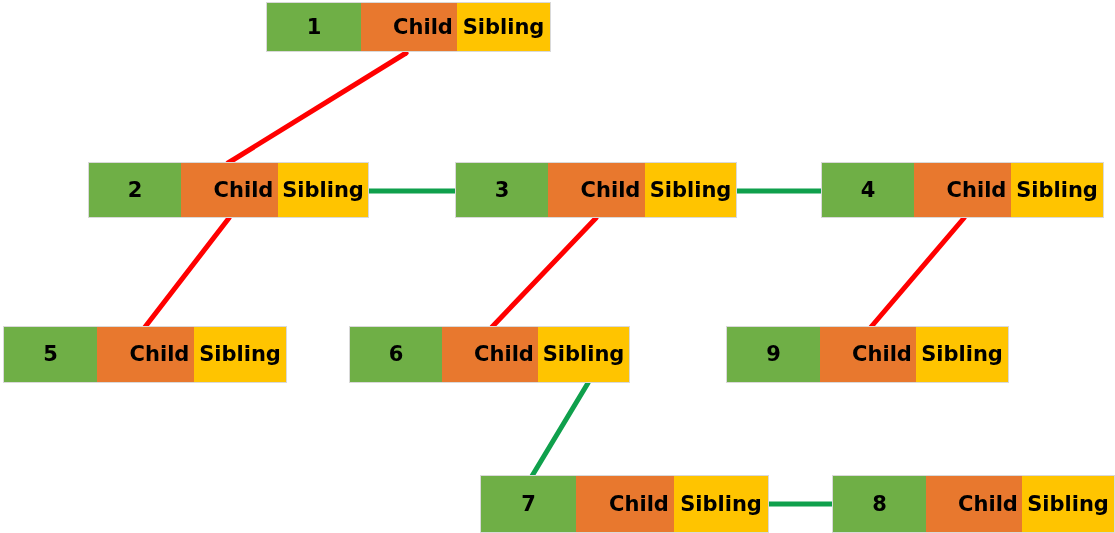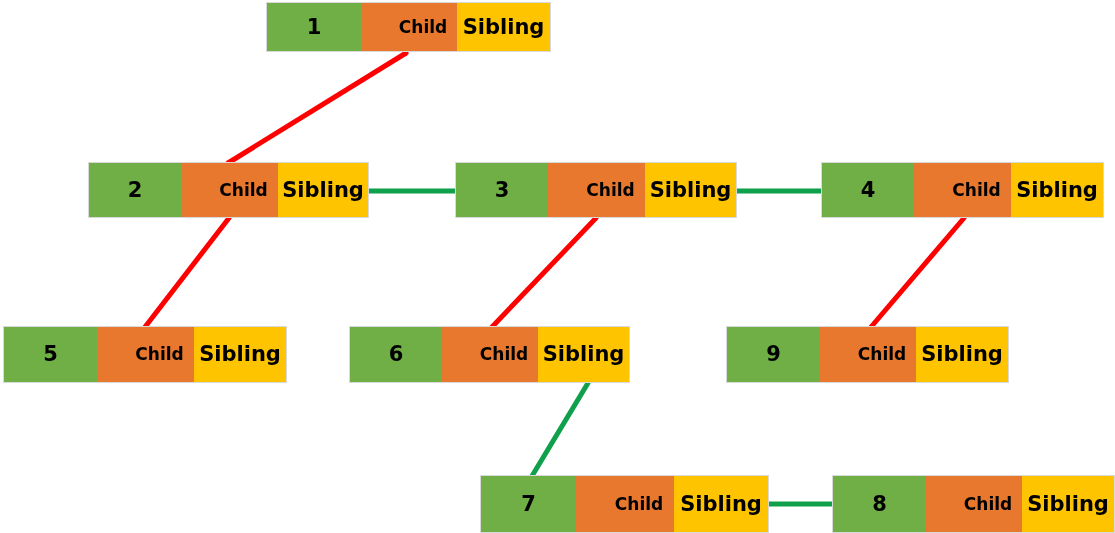--- a/index.html
+++ b/index.html
@@ -42,21 +42,21 @@
     line-height: 1;
     white-space: nowrap;
     overflow: hidden;
   }
   .cell-id {
     background: #6FAF46;
     font-size: 21px;
   }
   .cell-child {
     background: #E8782E;
-    font-size: 17px;
+    font-size: 21px;
     padding-left: 28px;
   }
   .cell-sibling {
     background: #FFC400;
     font-size: 21px;
   }
 </style>
 </head>
 <body>
 

